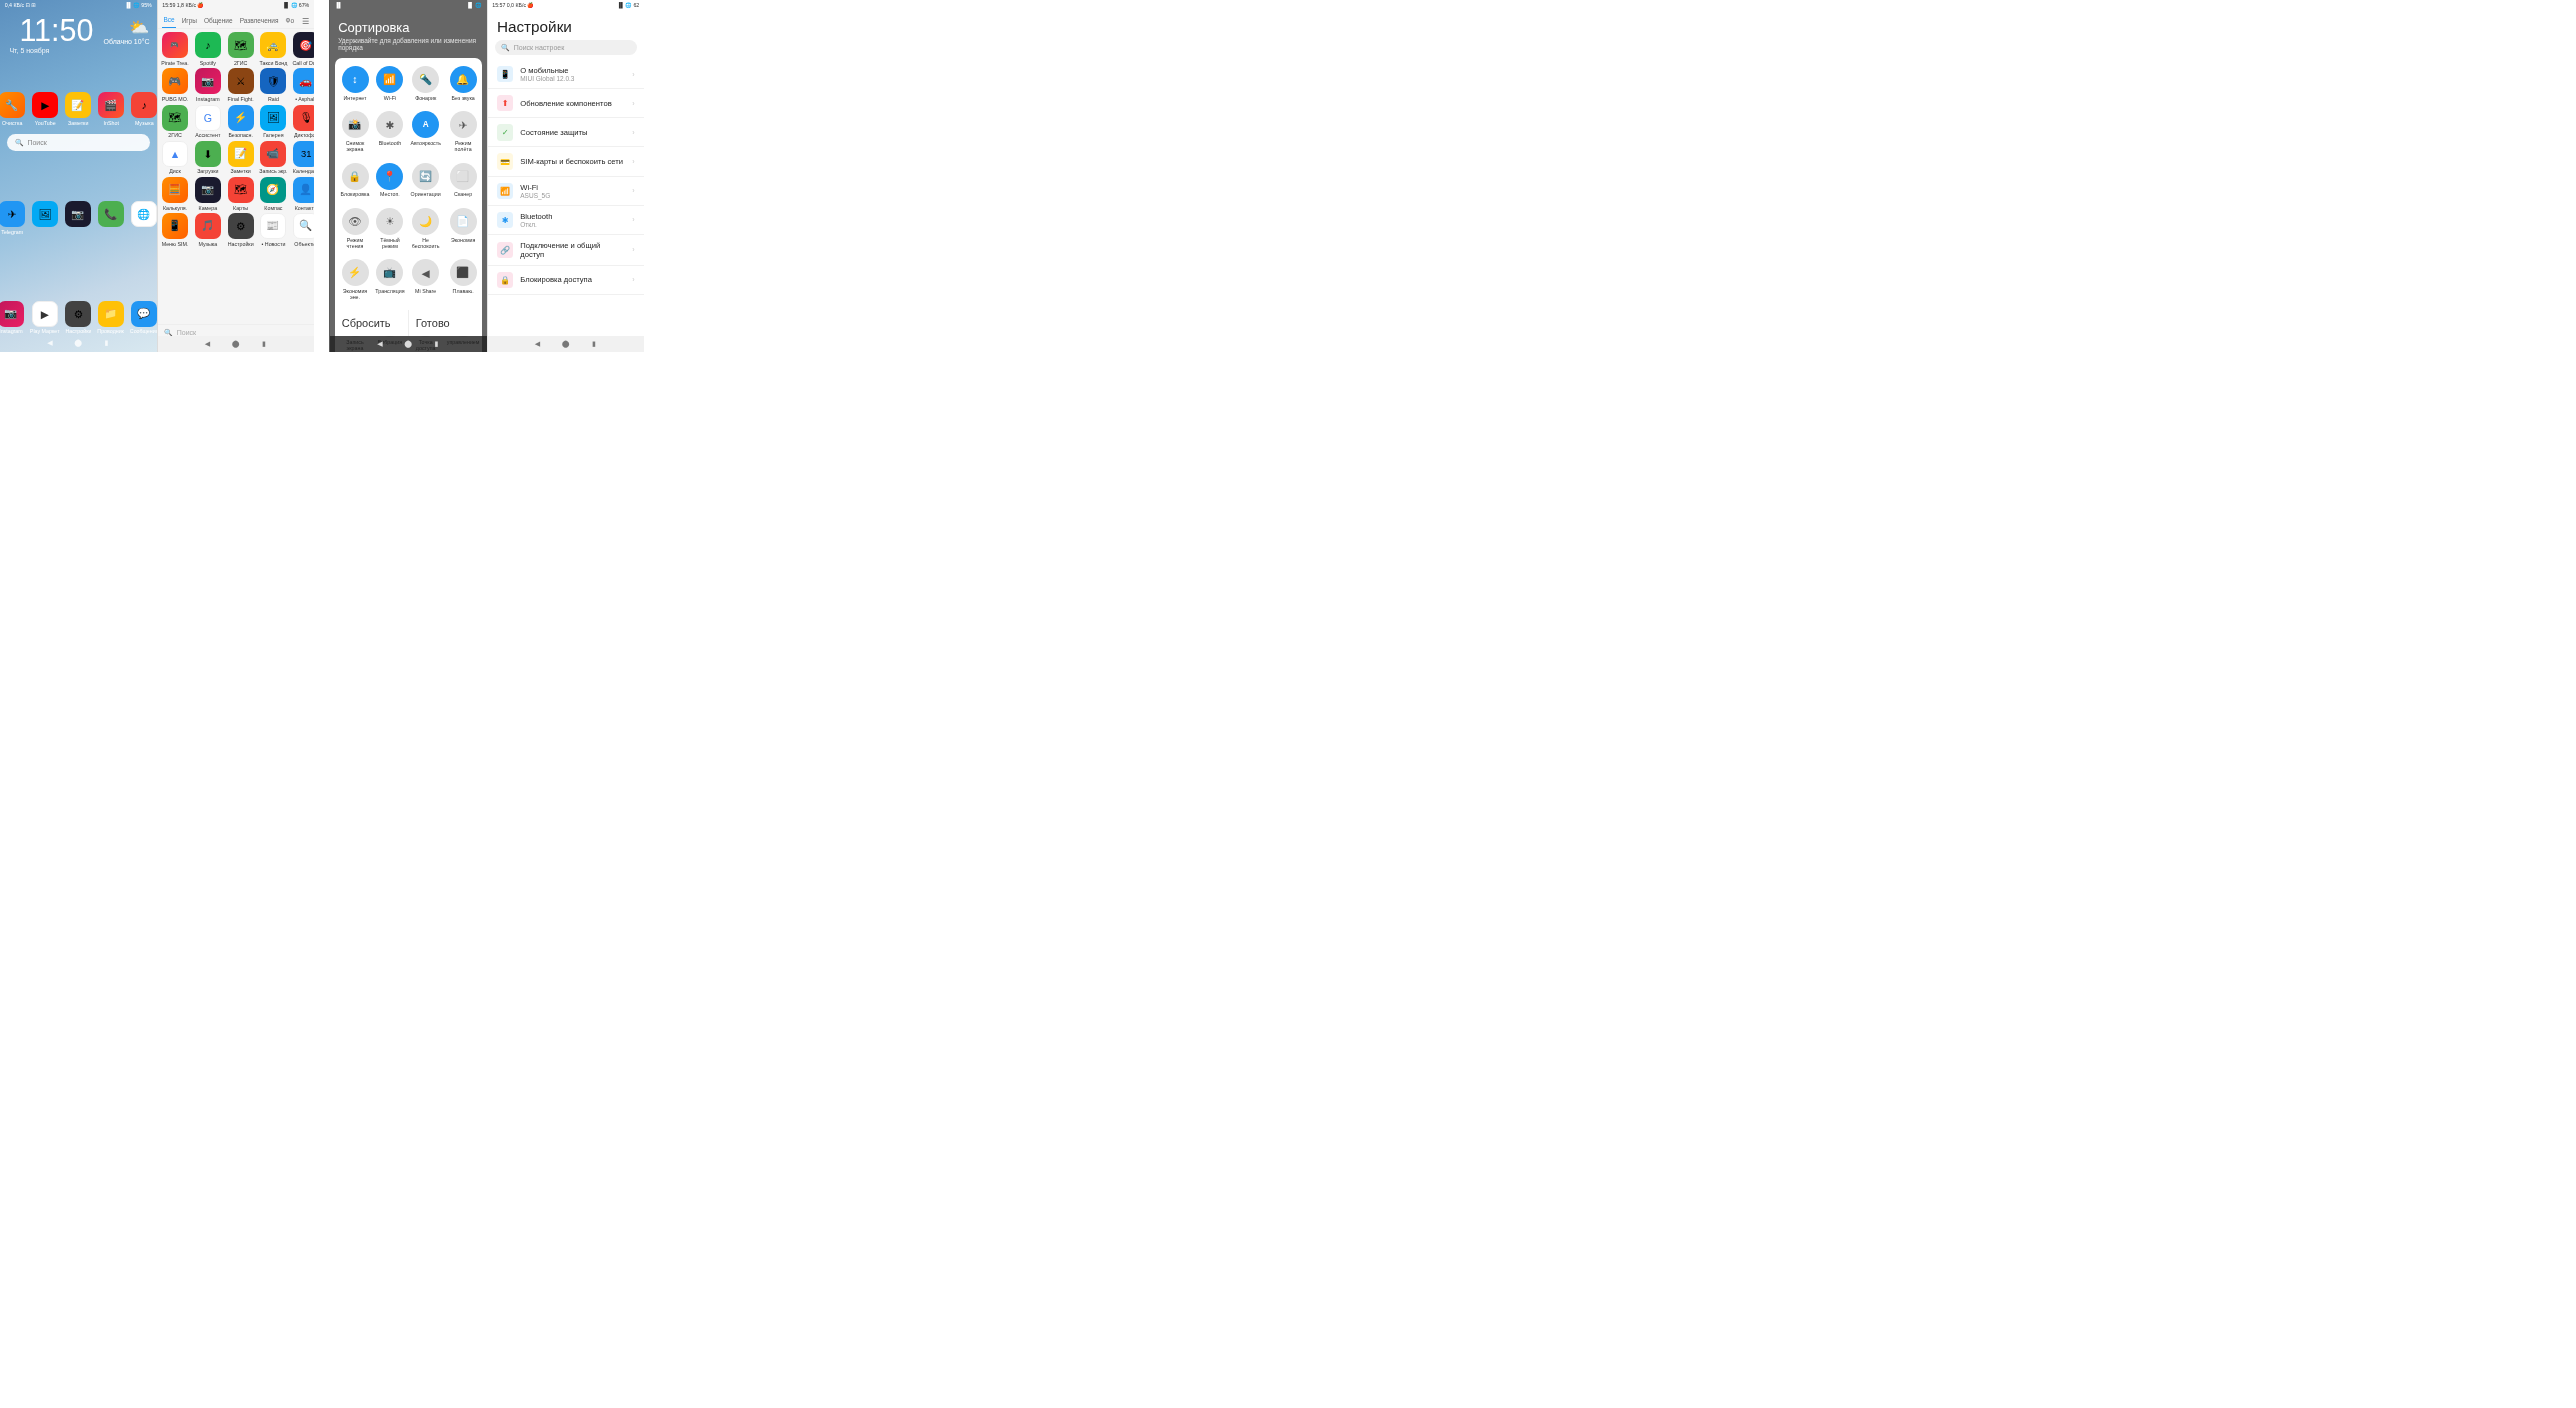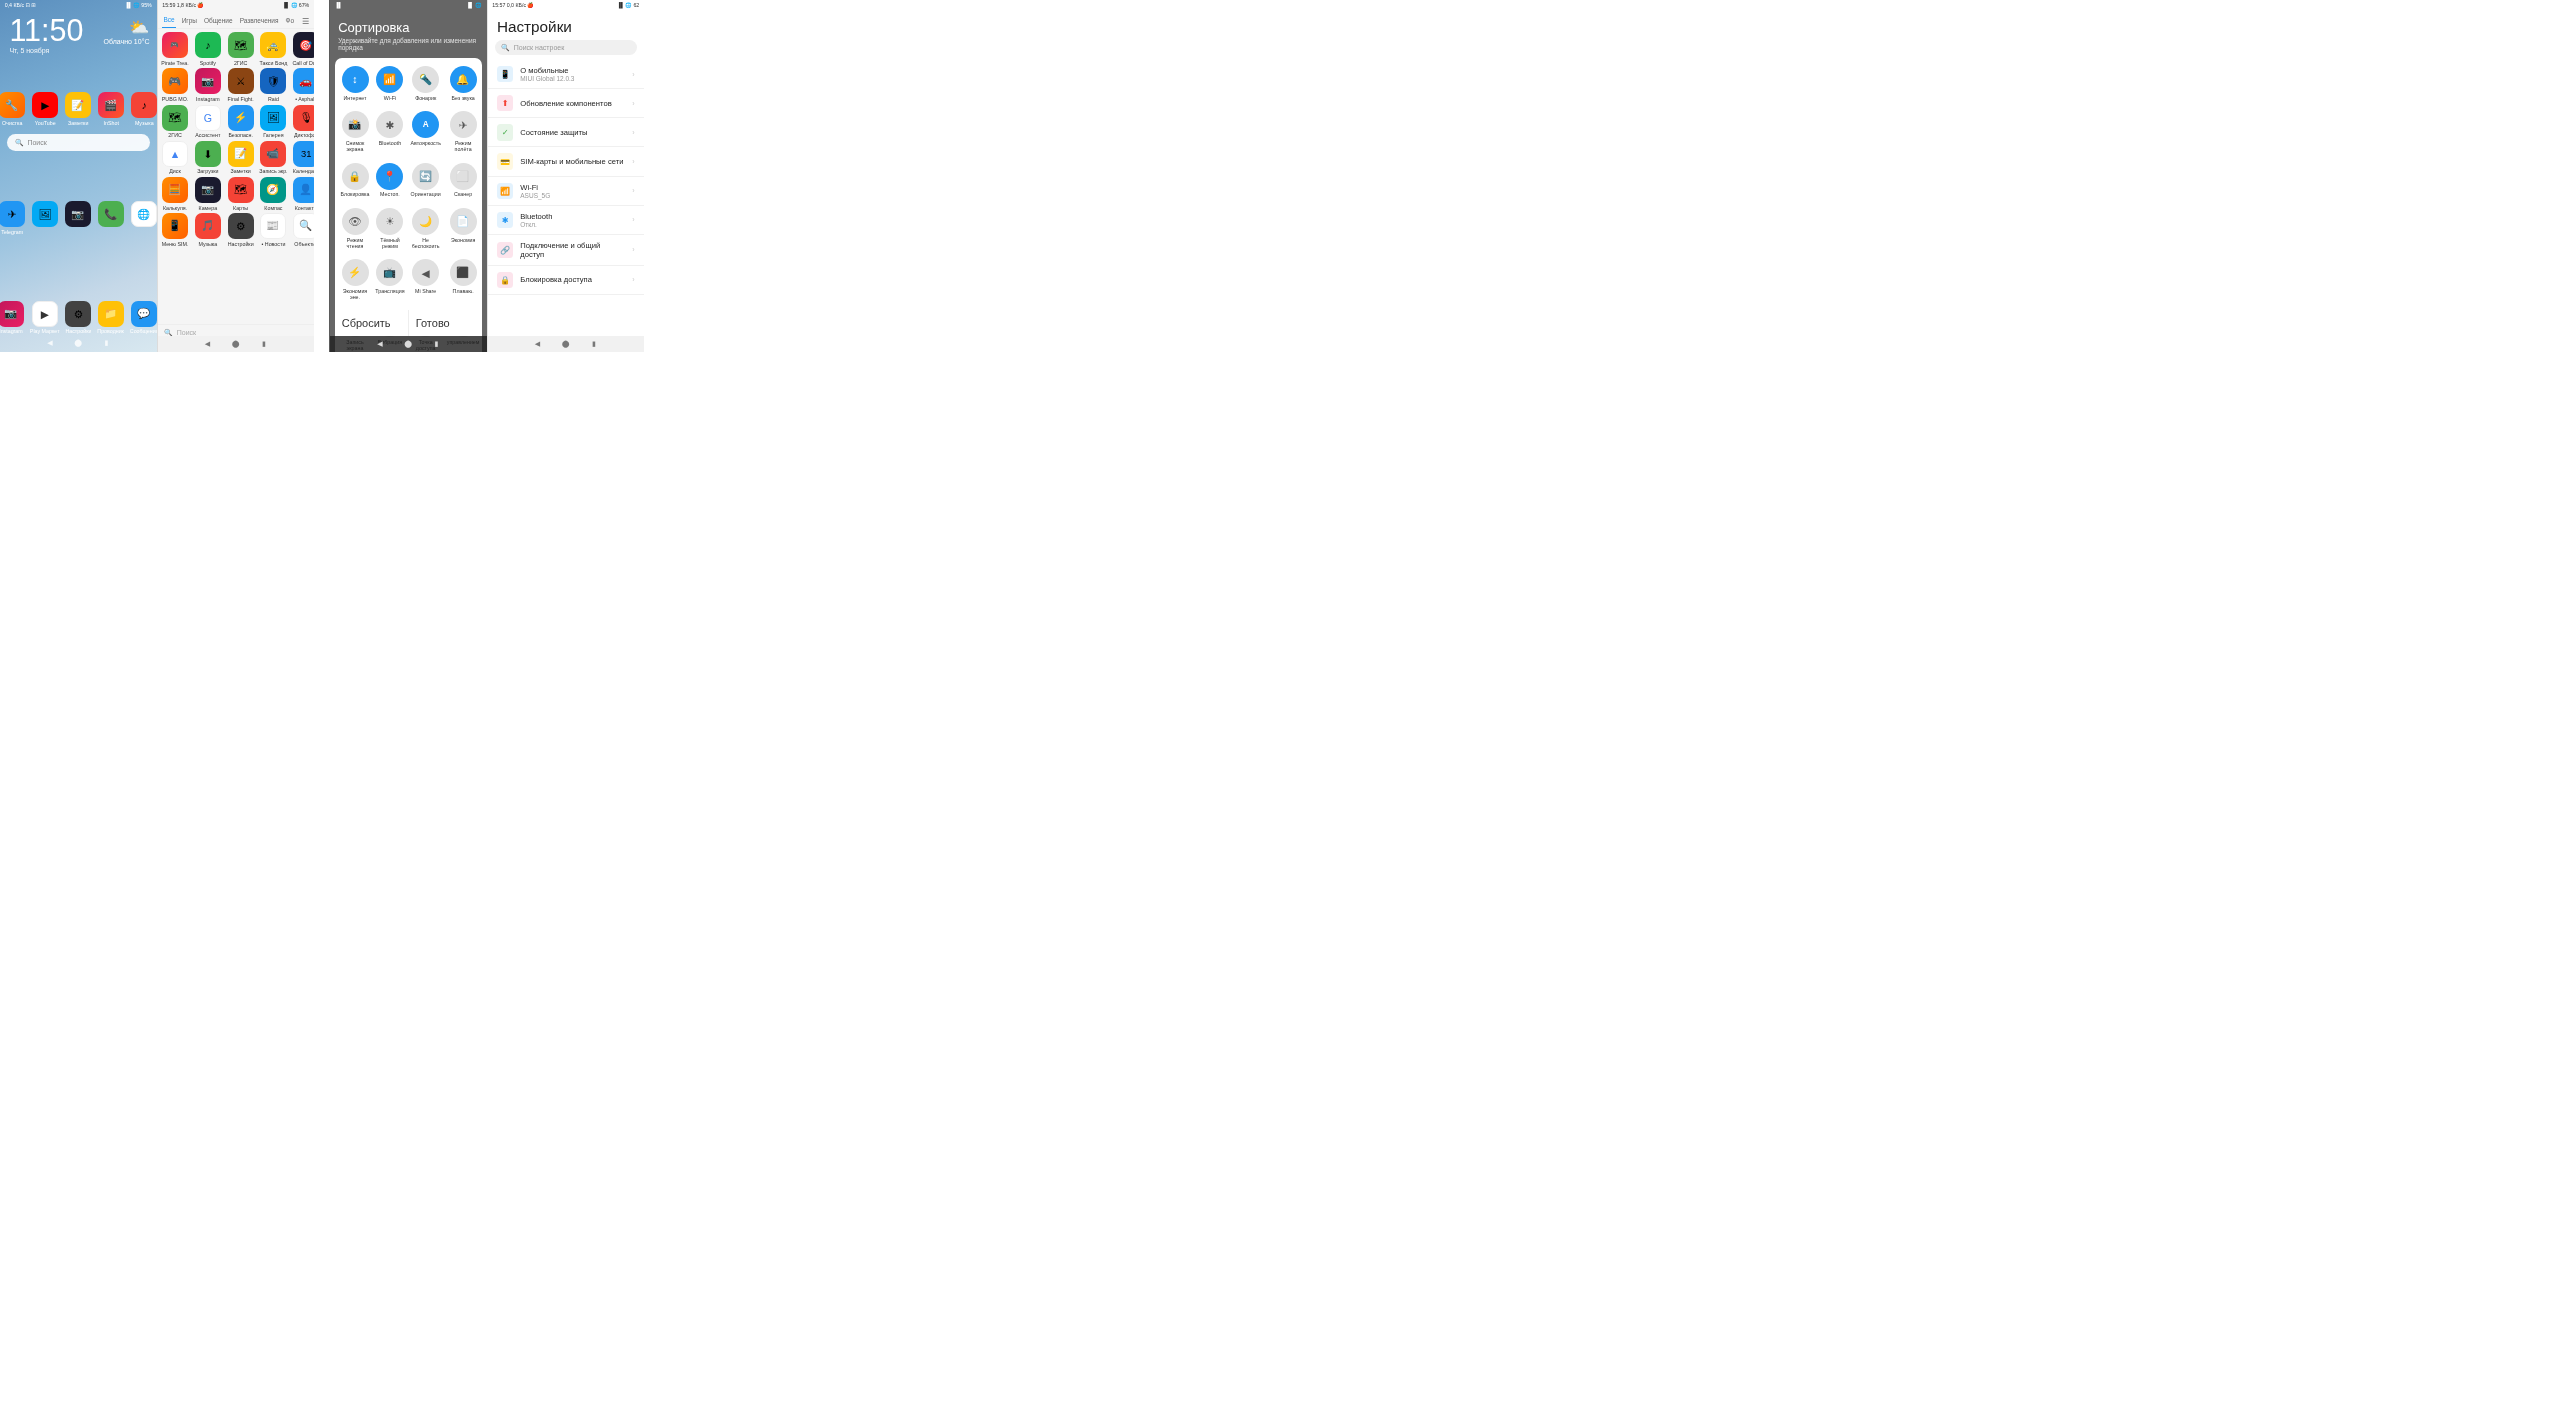--- a/index.html
+++ b/index.html
@@ -38,21 +38,21 @@
     .status-bar.dark { color: #333; }
     .status-bar .left, .status-bar .right {
       display: flex; align-items: center; gap: 1.2px;
     }
 
     
     .p1-time {
       color: white;
       padding: 4.7px 9.4px 0;
     }
-    .p1-time .clock { font-size: 30.5px; font-weight: 300; line-height: 1; }
+    .p1-time .clock { font-size: 30.5px; font-weight: 300; line-height: 1; margin-left: 10px; }
     .p1-time .date { font-size: 7px; opacity: 0.9; margin-top: 1.2px; }
     .p1-weather {
       position: absolute;
       top: 17.6px;
       right: 7px;
       text-align: right;
       color: white;
       font-size: 5.9px;
     }
     .p1-weather .weather-icon { font-size: 16.4px; }
@@ -753,21 +753,21 @@
       <div class="settings-icon" style="background:#e8f5e9; color:#4caf50;">✓</div>
       <div class="settings-text">
         <div class="settings-name">Состояние защиты</div>
       </div>
       <span class="settings-arrow">›</span>
     </div>
 
     <div class="settings-item">
       <div class="settings-icon" style="background:#fff8e1; color:#ffc107;">💳</div>
       <div class="settings-text">
-        <div class="settings-name">SIM-карты и мобильные сети</div>
+        <div class="settings-name">SIM-карты и беспокоить сети</div>
       </div>
       <span class="settings-arrow">›</span>
     </div>
 
     <div class="settings-item">
       <div class="settings-icon" style="background:#e3f2fd; color:#2196F3;">📶</div>
       <div class="settings-text">
         <div class="settings-name">Wi-Fi</div>
         <div class="settings-value">ASUS_5G</div>
       </div>

